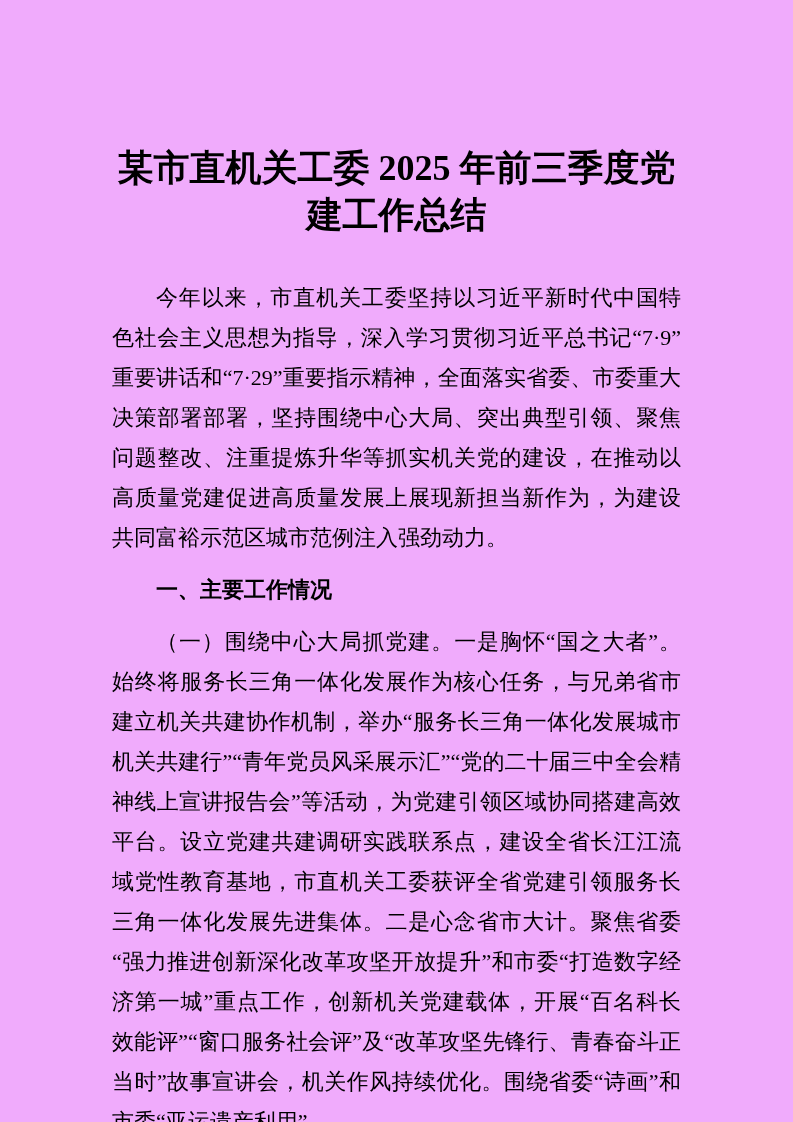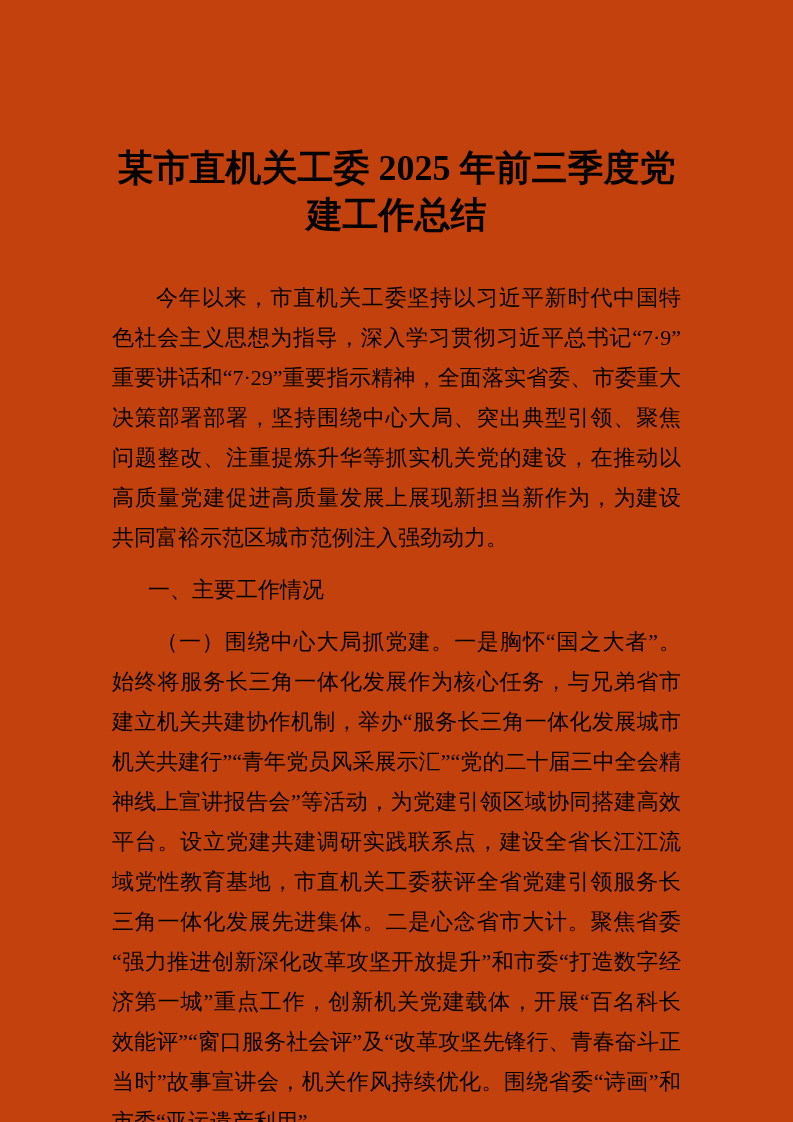--- a/index.html
+++ b/index.html
@@ -4,21 +4,21 @@
 <style>
   html, body {
     margin: 0;
     padding: 0;
     background: #ffffff;
   }
   .page {
     position: relative;
     width: 793px;
     height: 1122px;
-    background: #c2410c;
+    background: #f0abfc;
     box-sizing: border-box;
     padding: 145px 100px 0 100px;
     color: #000000;
     overflow: hidden;
   }
   .doc-title {
     font-family: "Liberation Serif", serif;
     font-weight: 700;
     font-size: 36px;
     line-height: 47px;
@@ -32,25 +32,25 @@
     font-size: 22px;
     line-height: 40px;
     text-align: justify;
     text-justify: inter-ideograph;
     text-indent: 2em;
     margin: 12px;
     color: #000000;
   }
   .section-heading {
     font-family: "Liberation Sans", sans-serif;
-    font-weight: 400;
+    font-weight: 700;
     font-size: 22px;
     line-height: 40px;
     text-indent: 2em;
-    margin: 4px;
+    margin: 12px;
     color: #000000;
   }
 </style>
 </head>
 <body>
 
 <div class="page">
   <h1 class="doc-title">某市直机关工委 2025 年前三季度党建工作总结</h1>
 
   <p class="body-para">今年以来，市直机关工委坚持以习近平新时代中国特色社会主义思想为指导，深入学习贯彻习近平总书记“7·9”重要讲话和“7·29”重要指示精神，全面落实省委、市委重大决策部署部署，坚持围绕中心大局、突出典型引领、聚焦问题整改、注重提炼升华等抓实机关党的建设，在推动以高质量党建促进高质量发展上展现新担当新作为，为建设共同富裕示范区城市范例注入强劲动力。</p>

